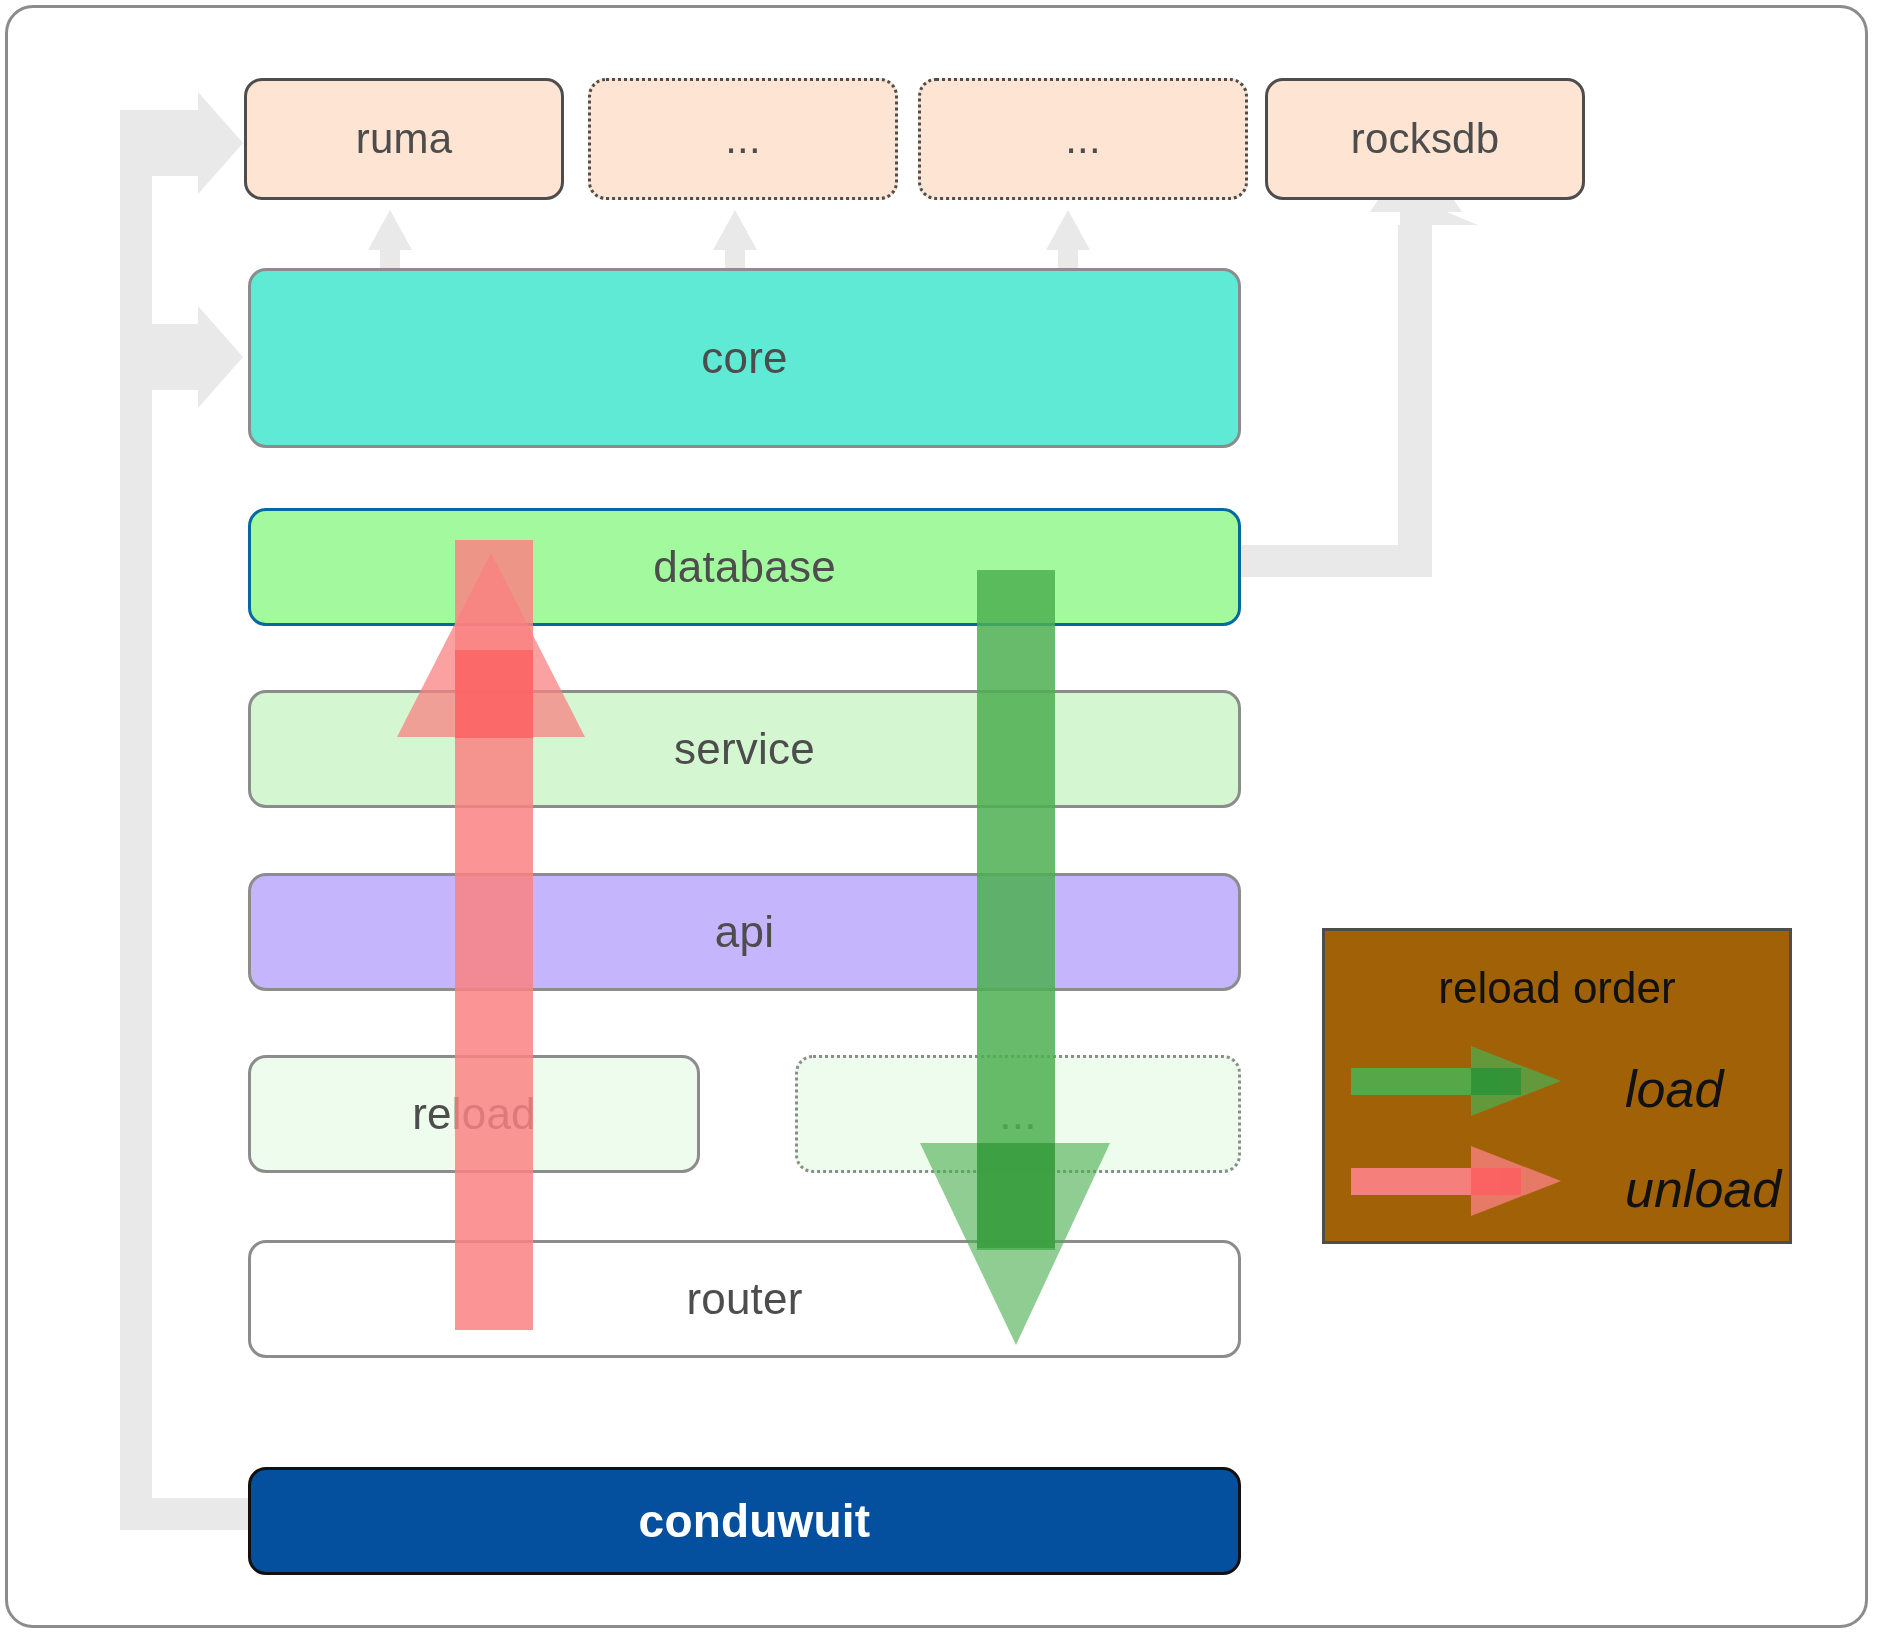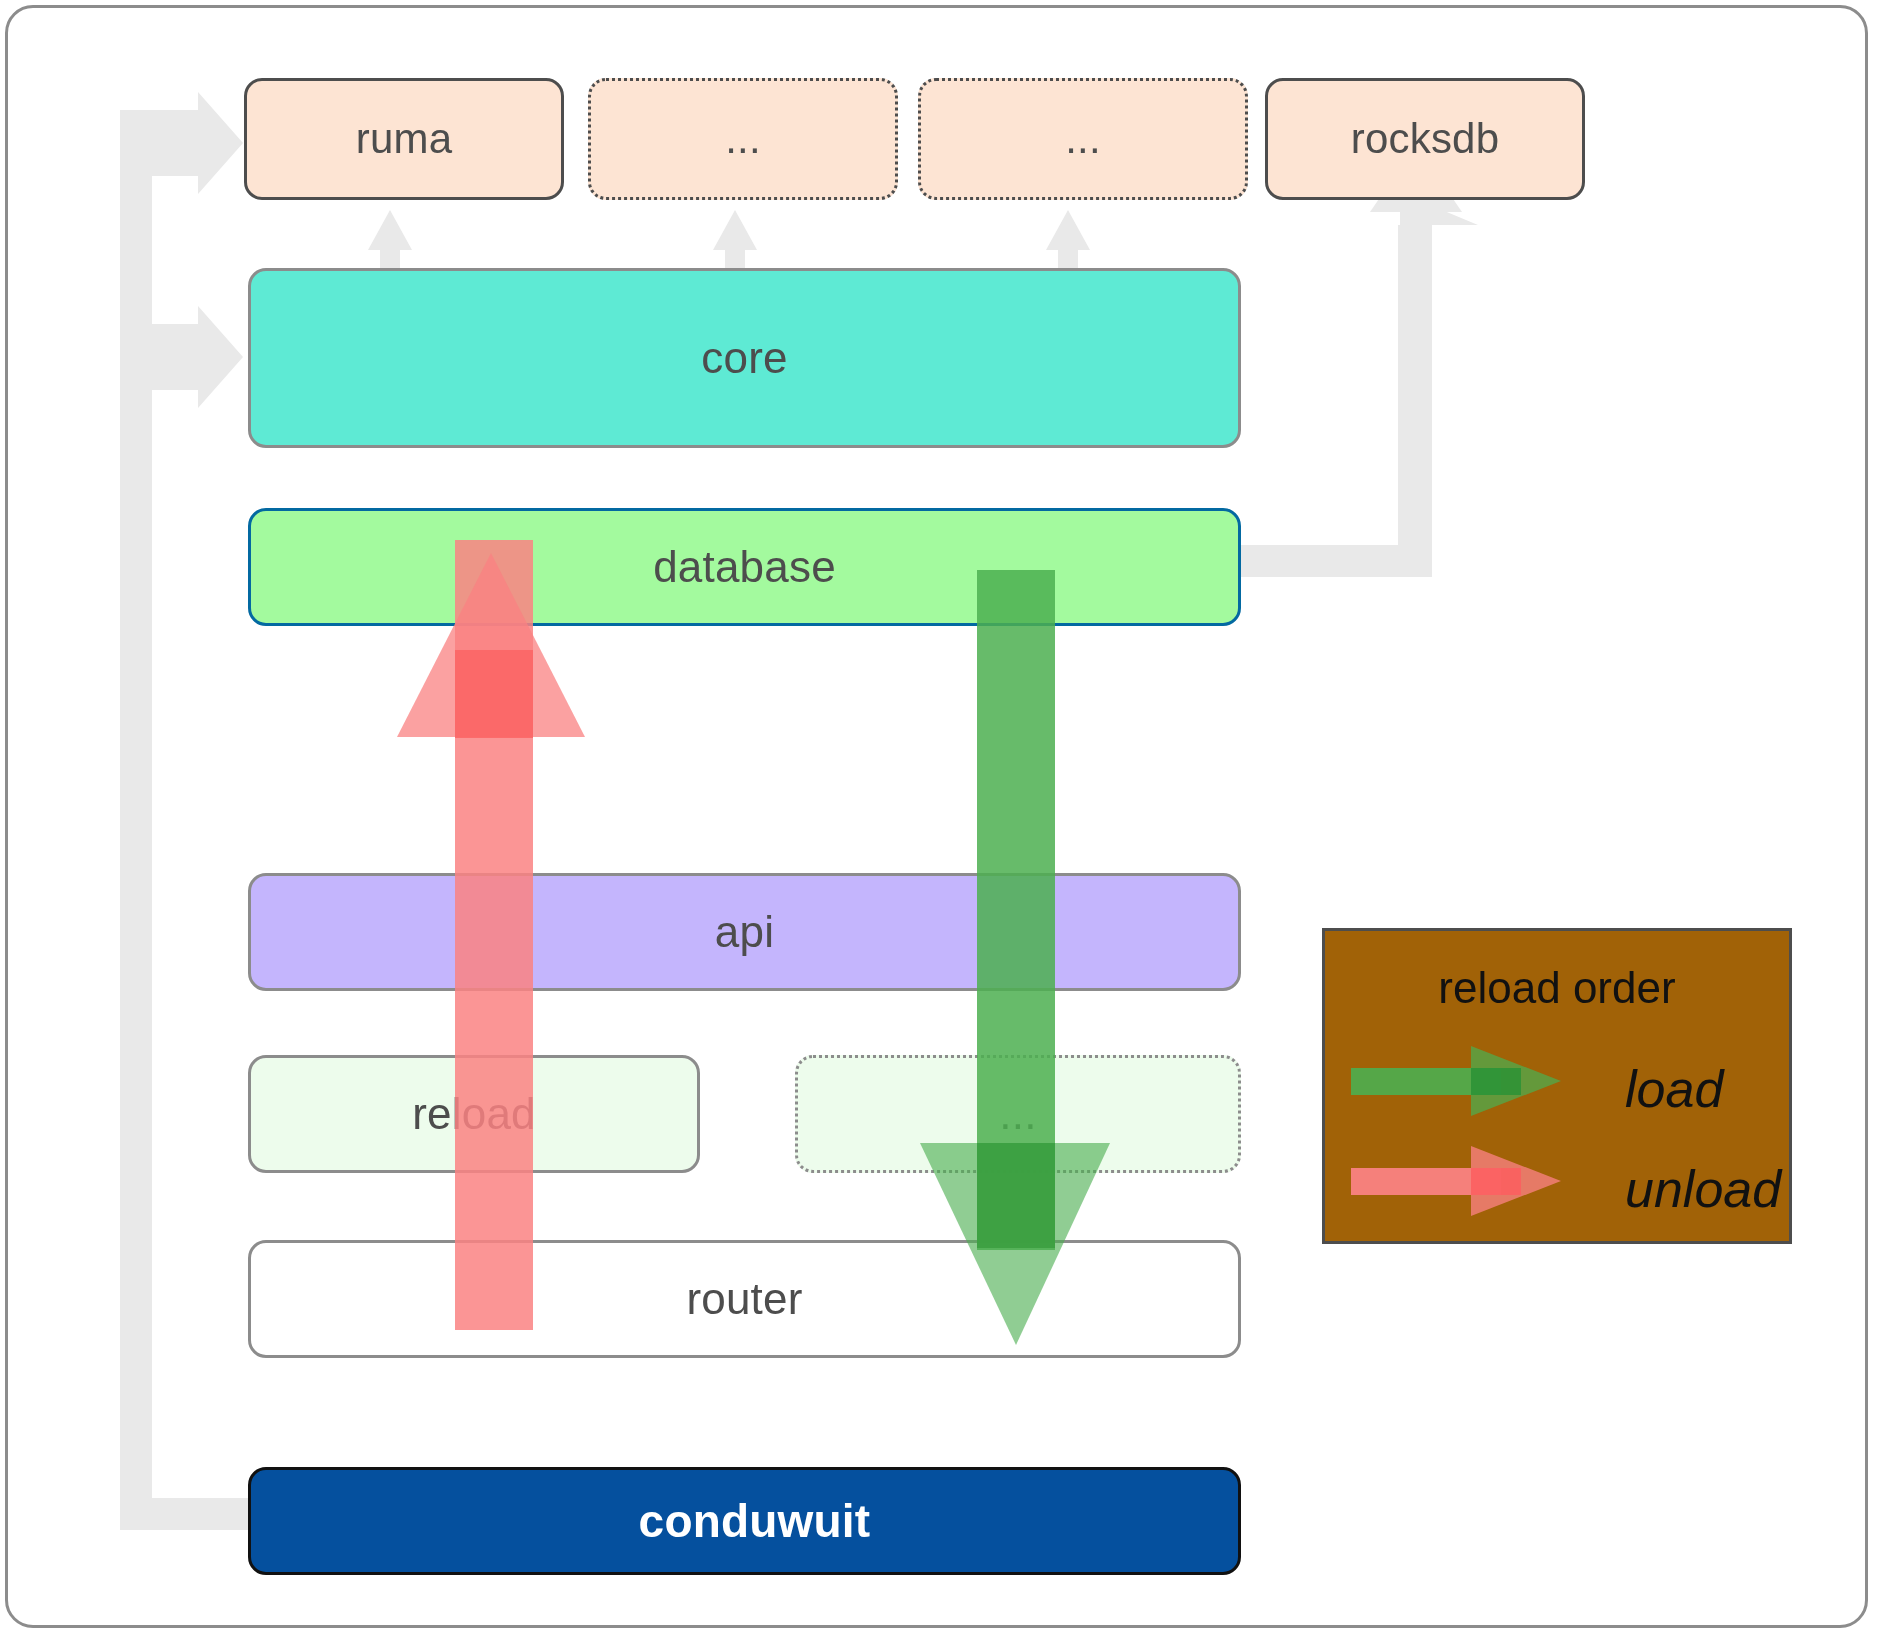--- a/index.html
+++ b/index.html
@@ -185,20 +185,23 @@
     </div>
 
     <div class="node node-core" style="left:248px; top:268px; width:993px; height:180px;">
       <span>core</span>
     </div>
 
     <div class="node node-db" style="left:248px; top:508px; width:993px; height:118px;">
       <span>database</span>
     </div>
 
+    <div class="node node-service" style="left:248px; top:690px; width:993px; height:118px;">
+      <span>service</span>
+    </div>
 
     <div class="node node-api" style="left:248px; top:873px; width:993px; height:118px;">
       <span>api</span>
     </div>
 
     <div class="node node-admin" style="left:248px; top:1055px; width:452px; height:118px;">
       <span>reload</span>
     </div>
 
     <div class="node node-ellipsis-lower" style="left:795px; top:1055px; width:446px; height:118px;">

